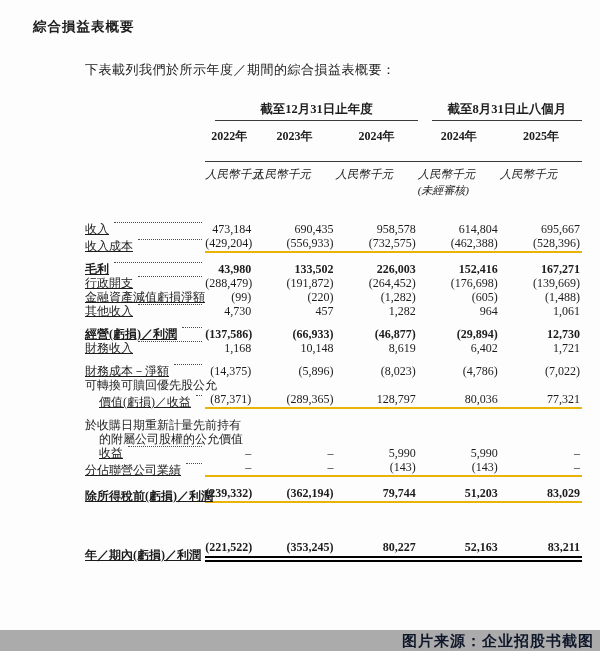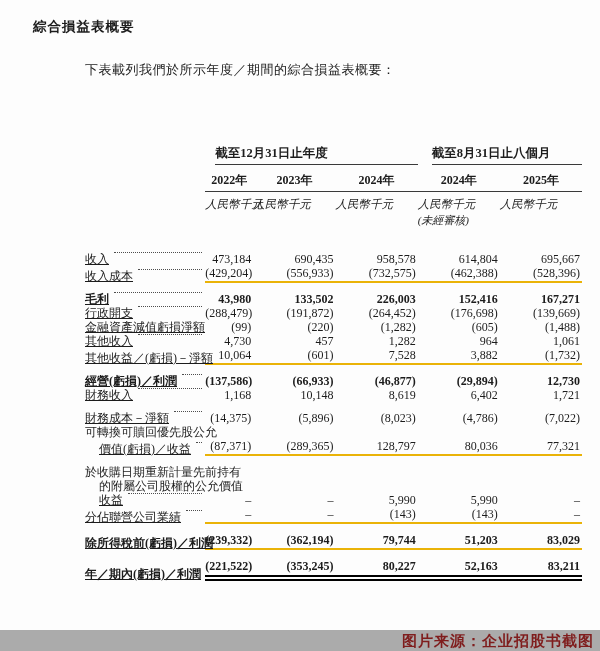--- a/index.html
+++ b/index.html
@@ -17,48 +17,48 @@
 
   table.fin {
     border-collapse:collapse; table-layout:fixed;
     width:497px; margin:22px 0 0 52px;
   }
   table.fin td { padding:0; vertical-align:bottom; }
   td.c2, td.c3, td.c4, td.c5 { padding-left:12px; }
 
   
   .grp-in {
-    font-weight:700; white-space:nowrap;
-    font-size:12.5px; padding-bottom:2px; border-bottom:1.3px solid #3a3a3a;margin-top:44px;
+    font-weight:700; text-align:center; white-space:nowrap;
+    font-size:12.5px; padding-bottom:2px; border-bottom:1.3px solid #3a3a3a;
   }
   .grp1 .grp-in { margin-left:10px; }
   .grp2 .grp-in { margin-left:14px; }
   tr.years td { padding-top:7px; }
   .yr {
     font-weight:700; text-align:center; font-size:12px;
-    padding-bottom:2px; border-bottom:1.3px solid #3a3a3a; white-space:nowrap;
+    padding-bottom:16px; border-bottom:1.3px solid #3a3a3a; white-space:nowrap;
   }
   tr.units td { padding-top:5px; }
   .unit { font-style:italic; font-size:11.5px; white-space:nowrap; }
   .note { font-style:italic; font-size:11px; white-space:nowrap; padding-top:1px; }
 
   
   tbody td { font-size:12px; line-height:14px; padding-top:4px; }
   tr.spacer td { height:24px; padding:0; }
   tr.gap td { padding-top:9px; }
   tr.bold td { font-weight:700; }
   td.lbl { white-space:nowrap; }
   td.lbl.indent { padding-left:14px; }
   .lab { display:flex; align-items:flex-start;text-decoration:underline; }
   .lab .t { white-space:nowrap; }
   .leader { flex:1 1 0; min-width:0; border-bottom:1.6px dotted #4d4d4d; margin:0 3px 3px 5px; }
   td.val { text-align:right; }
   .v { padding-right:2px; }
   .v.ruled { border-bottom:2px solid #eab308; padding-bottom:1px; }
-  .v.dbl { border-bottom:6px double #000; padding-bottom:2px; }
+  .v.dbl { border-bottom:6px double #000; padding-bottom:2px;margin-top:28px; }
 
   
   .watermark-bar {
     position:absolute; left:0; right:0; bottom:0; height:21px;
     line-height:21px; text-align:right; padding-right:6px;
     font-family:"Liberation Sans","DejaVu Sans",sans-serif;
     font-weight:700; font-size:15px; letter-spacing:1px;
   }
 </style>
 </head>
@@ -269,43 +269,20 @@
           <td class="val c3">
             <div class="v">1,282</div>
           </td>
           <td class="val c4">
             <div class="v">964</div>
           </td>
           <td class="val c5">
             <div class="v">1,061</div>
           </td>
         </tr>
-        <tr>
-          <td class="lbl">
-            <div class="lab">
-              <span class="t">其他收益／(虧損)－淨額</span>
-              <span class="leader"></span>
-            </div>
-          </td>
-          <td class="val c1">
-            <div class="v ruled">10,064</div>
-          </td>
-          <td class="val c2">
-            <div class="v ruled">(601)</div>
-          </td>
-          <td class="val c3">
-            <div class="v ruled">7,528</div>
-          </td>
-          <td class="val c4">
-            <div class="v ruled">3,882</div>
-          </td>
-          <td class="val c5">
-            <div class="v ruled">(1,732)</div>
-          </td>
-        </tr>
         <tr class="gap bold">
           <td class="lbl">
             <div class="lab">
               <span class="t">經營(虧損)／利潤</span>
               <span class="leader"></span>
             </div>
           </td>
           <td class="val c1">
             <div class="v">(137,586)</div>
           </td>
@@ -489,15 +466,15 @@
             <div class="v dbl">52,163</div>
           </td>
           <td class="val c5">
             <div class="v dbl">83,211</div>
           </td>
         </tr>
       </tbody>
   </table>
 </div>
 
-<div class="watermark-bar" style="background: rgb(171, 171, 171); color: #7f1d1d;">
+<div class="watermark-bar" style="background: rgb(171, 171, 171); color: #0f172a;">
   <span>图片来源：企业招股书截图</span>
 </div>
 
 </body></html>

